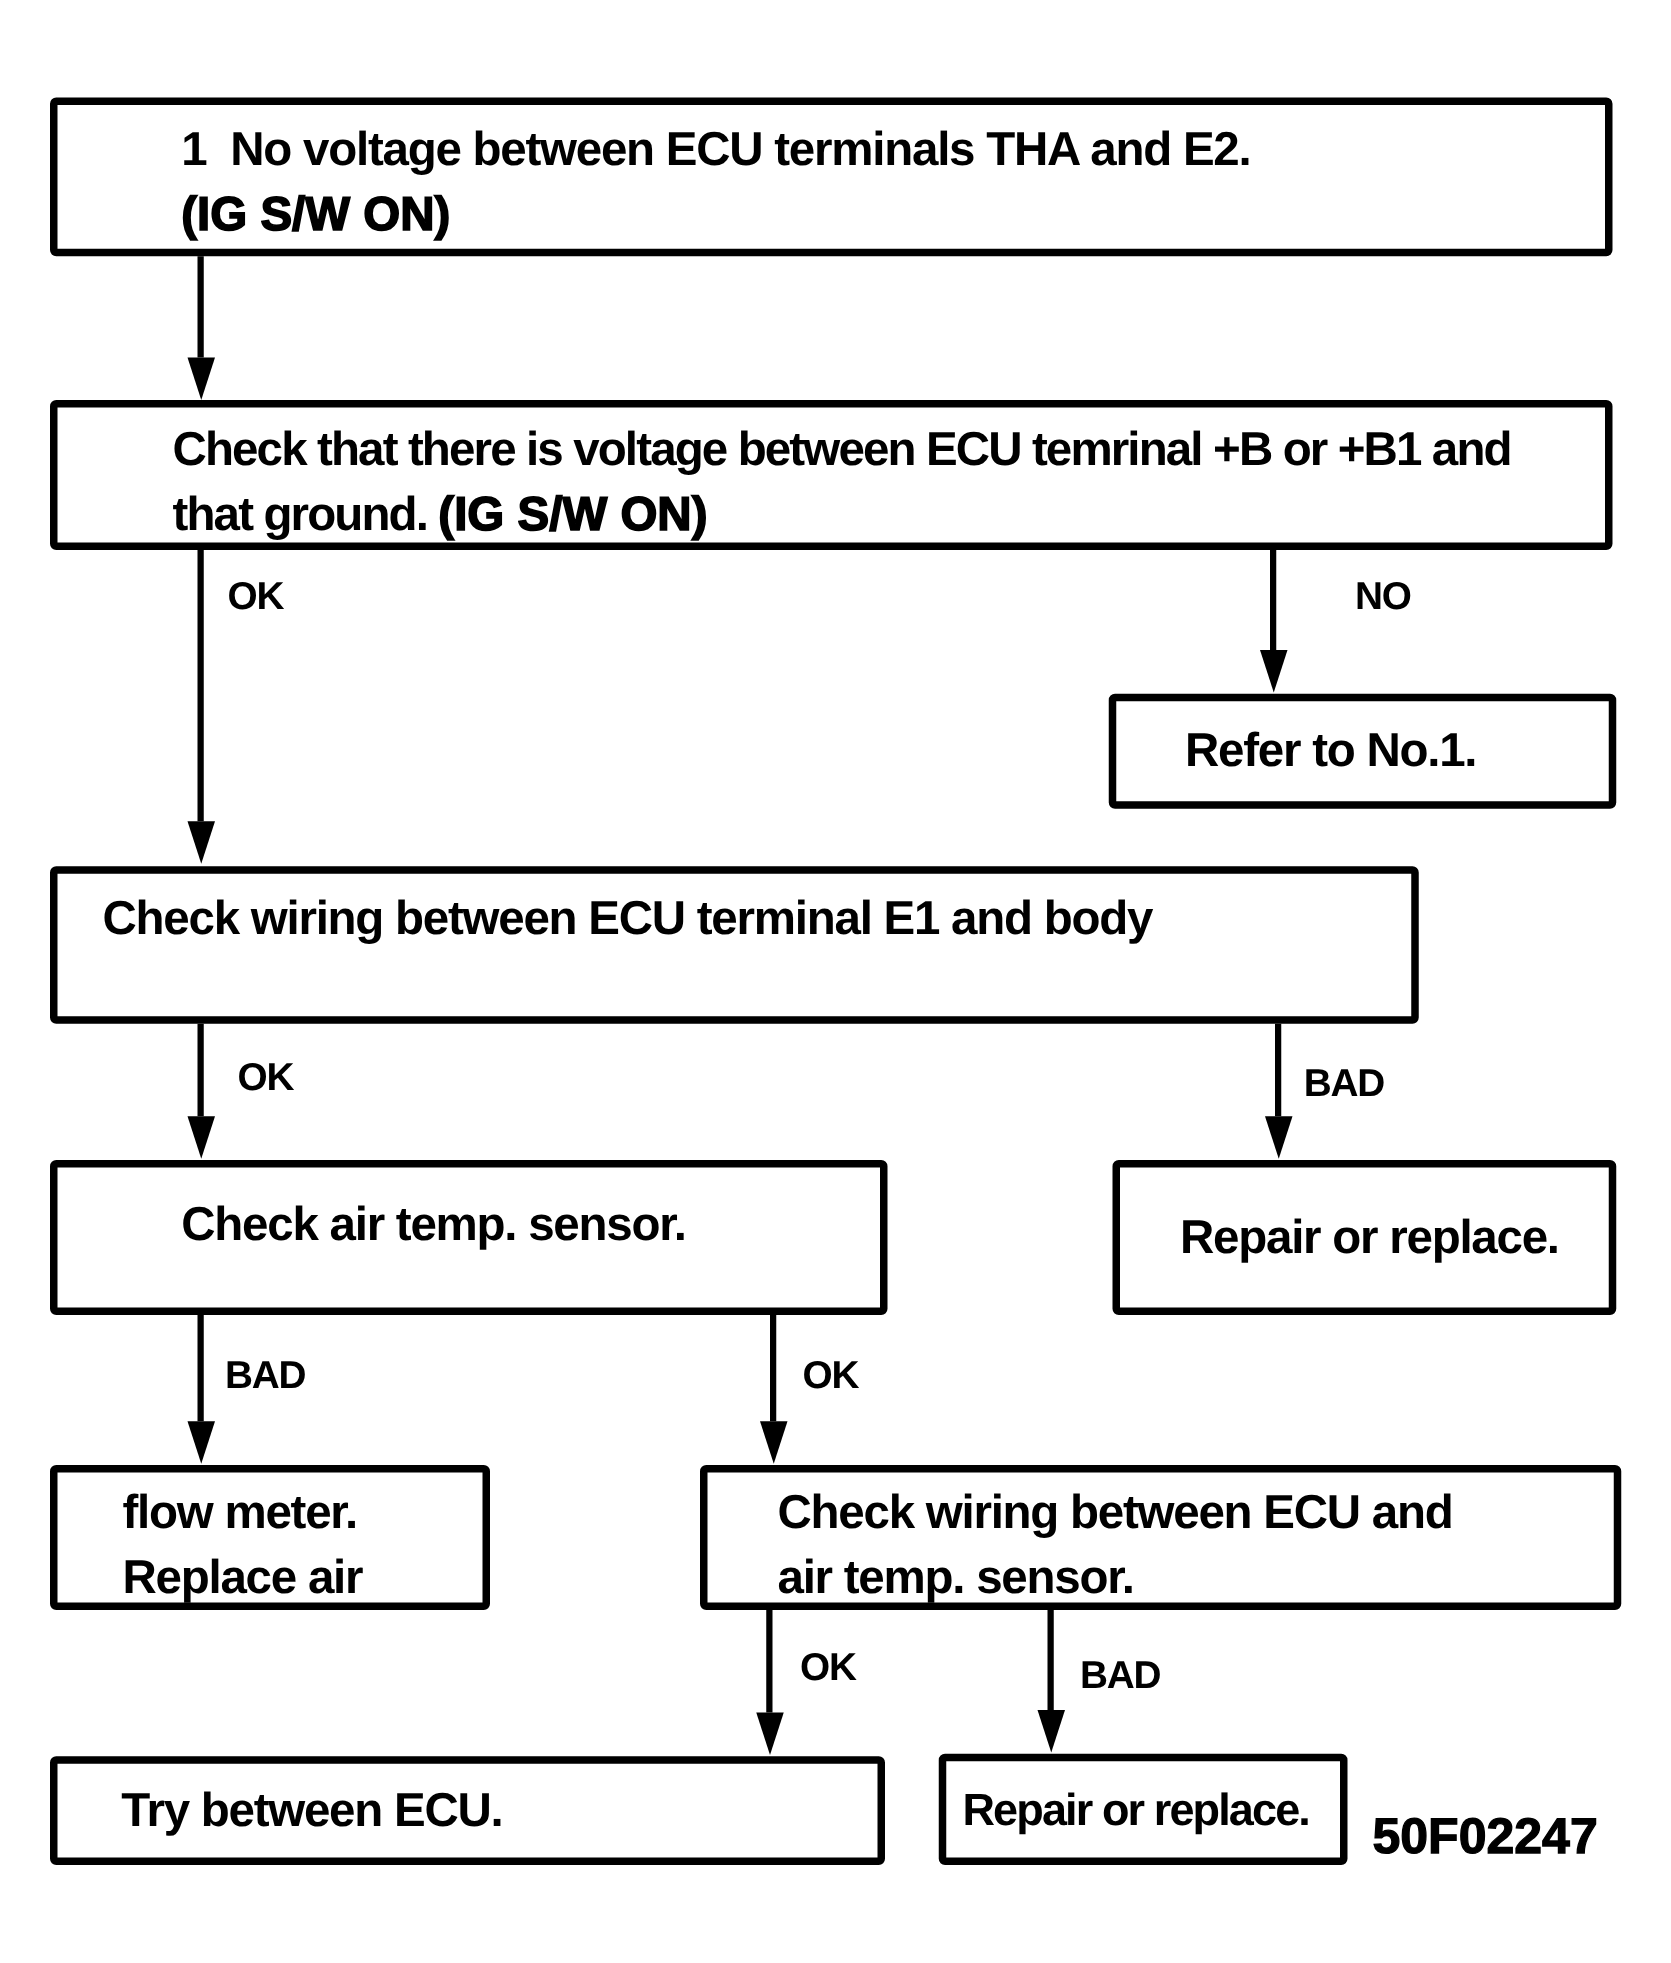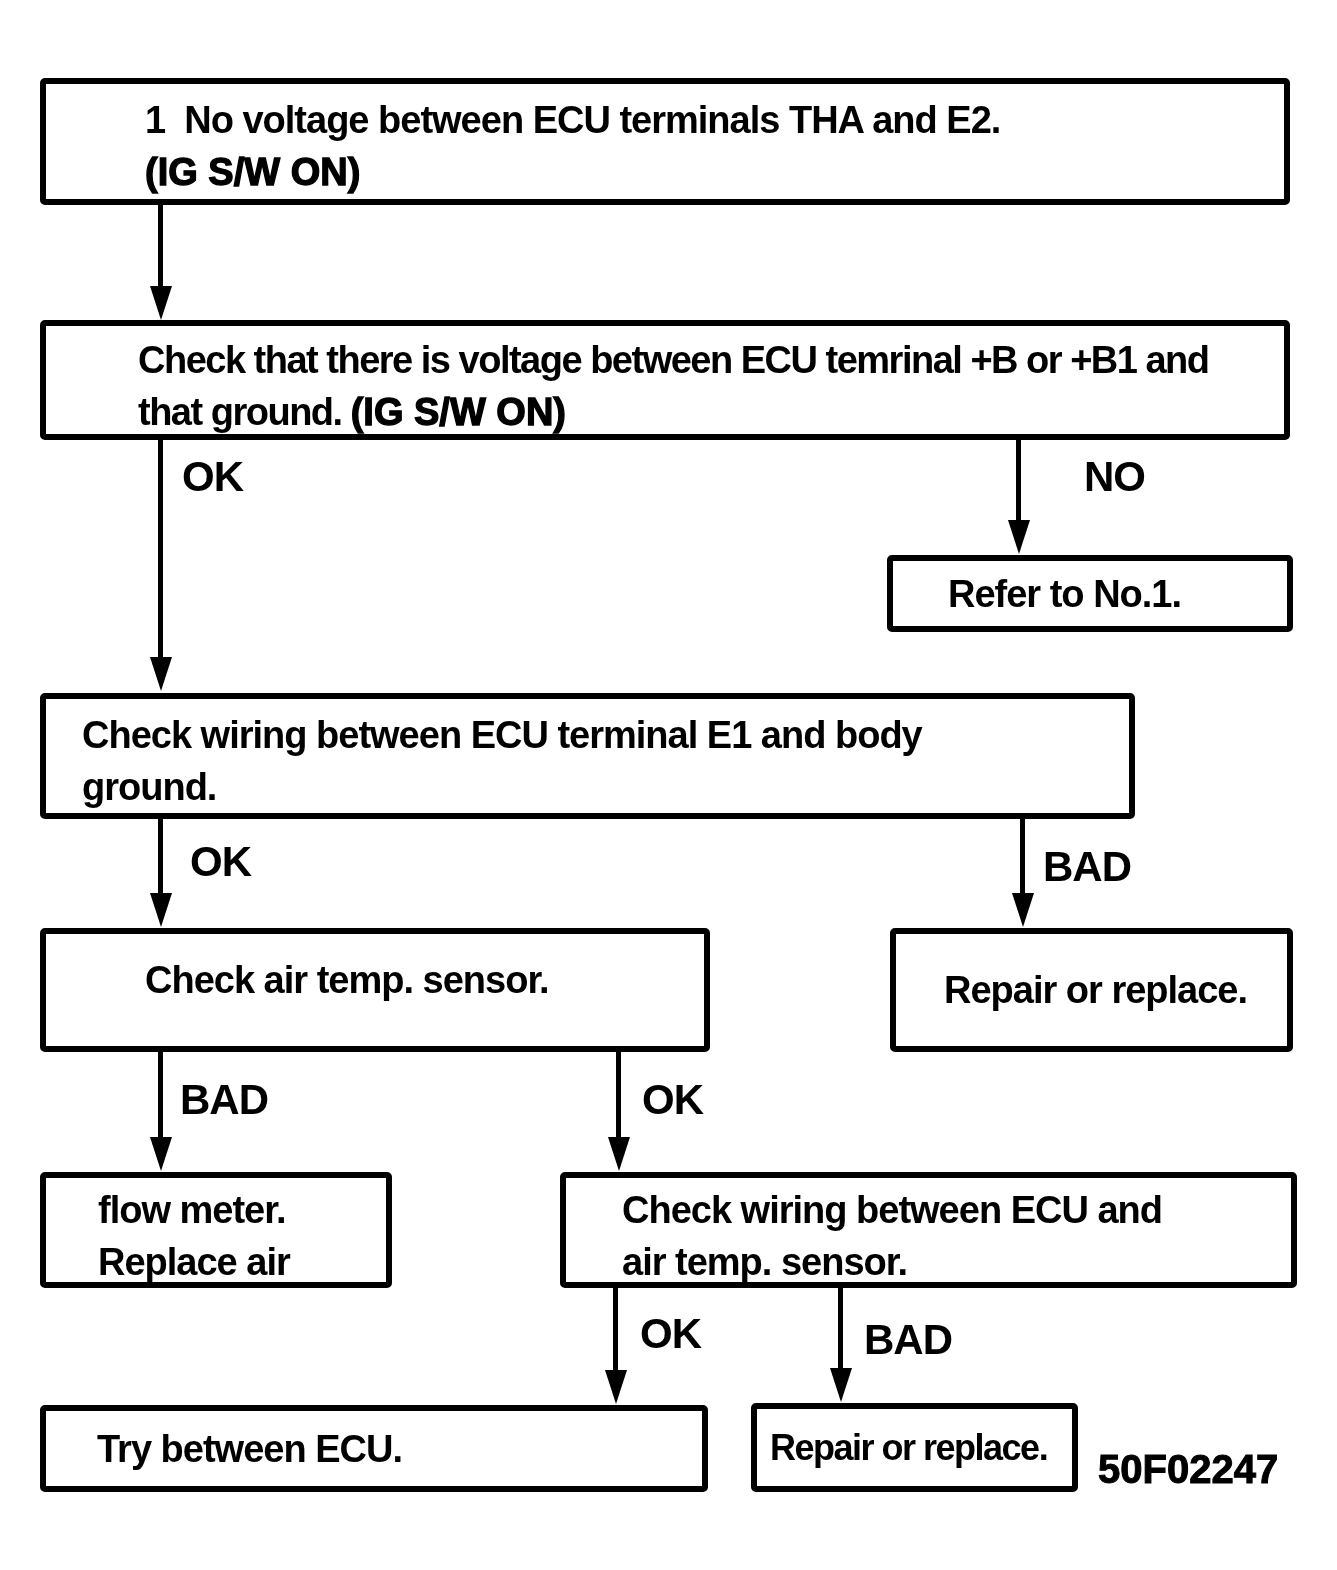--- a/index.html
+++ b/index.html
@@ -51,21 +51,21 @@
     width: 0;
     height: 0;
     border-left: 11px solid transparent;
     border-right: 11px solid transparent;
     border-top: 34px solid #000000;
   }
   
   .elabel {
     position: absolute;
     font-weight: 700;
-    font-size: 42px;
+    font-size: 31px;
     line-height: 44px;
     letter-spacing: -1px;
     white-space: pre;
   }
   
   .figcode {
     position: absolute;
     font-weight: 700;
     font-size: 40px;
     line-height: 44px;
@@ -89,27 +89,26 @@
     <div class="ln">Check that there is voltage between ECU temrinal +B or +B1 and</div>
     <div class="ln"><span>that ground. </span><span class="xb">(IG S/W ON)</span></div>
   </div>
 
   <div class="edge" style="left:158px; top:440px; height:217px;"></div>
   <div class="elabel" style="left:182px; top:455px;">OK</div>
 
   <div class="edge" style="left:1016px; top:440px; height:80px;"></div>
   <div class="elabel" style="left:1038px; top:455px;margin-left:46px;">NO</div>
 
-  <div class="node vcenter" style="left:887px; top:555px; width:406px; height:77px; padding-left:55px;">
+  <div class="node vcenter" style="left:887px; top:555px; width:406px; height:92px; padding-left:55px;">
     <div class="ln">Refer to No.1.</div>
   </div>
 
   <div class="node" style="left:40px; top:693px; width:1095px; height:126px; padding:10px 16px 0 36px;">
     <div class="ln">Check wiring between ECU terminal E1 and body</div>
-    <div class="ln">ground.</div>
   </div>
 
   <div class="edge" style="left:158px; top:819px; height:74px;"></div>
   <div class="elabel" style="left:190px; top:840px;">OK</div>
 
   <div class="edge" style="left:1020px; top:819px; height:74px;"></div>
   <div class="elabel" style="left:1043px; top:845px;">BAD</div>
 
   <div class="node" style="left:40px; top:928px; width:670px; height:124px; padding:20px 10px 0 99px;">
     <div class="ln">Check air temp. sensor.</div>

